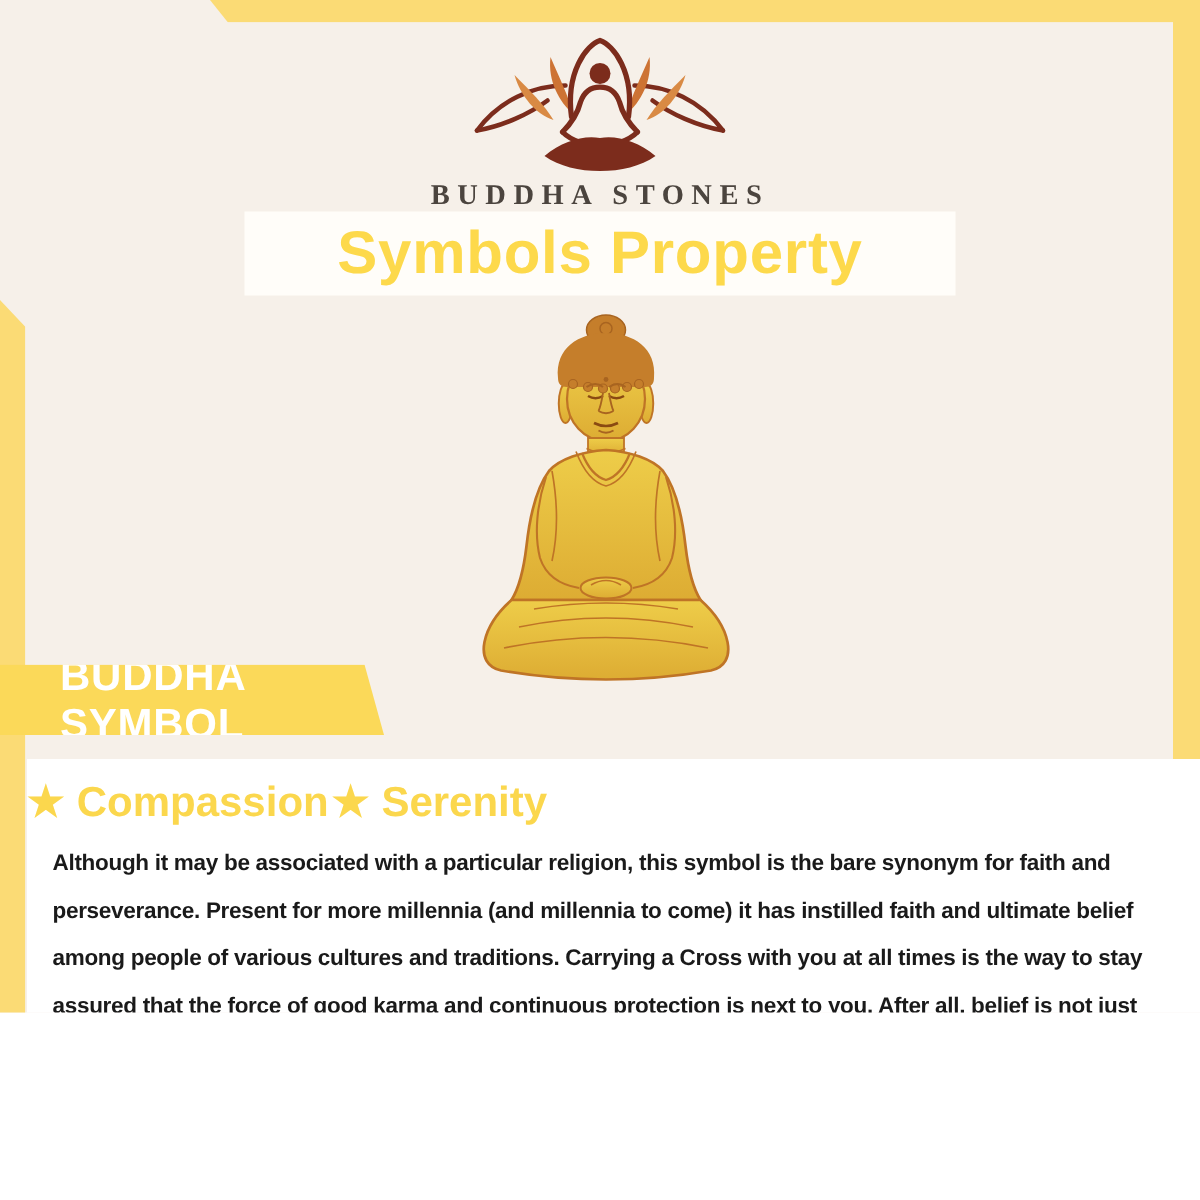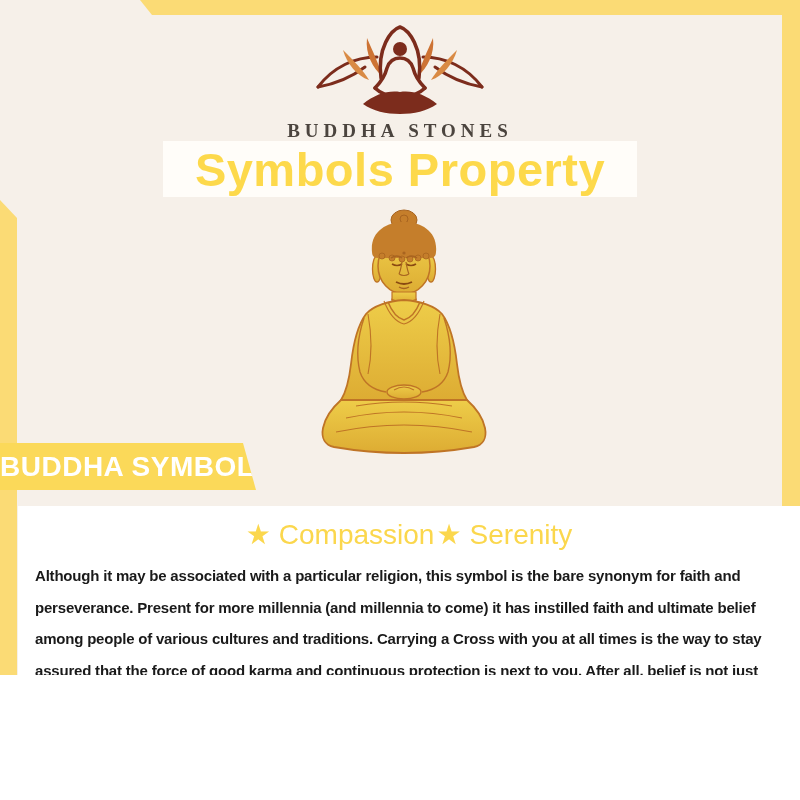--- a/index.html
+++ b/index.html
@@ -17,35 +17,35 @@
   .band.bottom{left:0;top:782px;width:607px;height:18px;
     clip-path:polygon(0 0,583px 0,607px 18px,0 18px);}
 
   .logo{position:absolute;left:0;top:24px;width:800px;text-align:center;}
   .logo svg{display:block;margin:0 auto;}
   .brand{margin-top:4px;font-family:"Liberation Serif",serif;font-weight:700;
     font-size:19px;letter-spacing:5px;color:var(--brand_text,#4b443e);}
 
   .title-band{position:absolute;left:163px;top:141px;width:474px;height:56px;
     background:var(--title_band_white,#fffdf9);display:flex;align-items:center;justify-content:center;}
-  .title-band h1{margin:0;font-size:47px;font-weight:700;letter-spacing:0.5px;
+  .title-band h1{margin:0;font-size:40px;font-weight:700;letter-spacing:0.5px;
     color:var(--title_yellow,#fdd94b);}
 
   .statue{position:absolute;left:298px;top:206px;}
 
   .ribbon{position:absolute;left:0;top:443px;width:256px;height:47px;
     background:var(--ribbon_yellow,#fbd959);
     clip-path:polygon(0 0,243px 0,256px 47px,0 47px);
-    display:flex;align-items:center;box-sizing:border-box;}
+    display:flex;align-items:center;padding-left:40px;box-sizing:border-box;}
   .ribbon span{font-size:28px;font-weight:700;letter-spacing:0.5px;
     color:var(--ribbon_text,#ffffff);}
 
   .content{position:absolute;left:18px;top:506px;width:782px;height:276px;
     background:var(--panel_white,#ffffff);}
-  .benefits{margin-top:12px;text-align:center;font-size:28px;font-weight:400;
+  .benefits{margin-top:12px;text-align:left;font-size:28px;font-weight:700;
     line-height:34px;color:var(--heading_yellow,#fbd74d);}
   .benefits .star{margin-right:8px;}
   .desc{margin:8px 14px 0 17px;font-size:15px;font-weight:700;line-height:31.5px;
     letter-spacing:-0.2px;color:var(--text_dark,#1a1a1a);}
 </style>
 </head>
 <body style="--page_bg: #f6f0e9; --frame_yellow: #fbdb75; --ribbon_yellow: #fbd959; --title_yellow: #fdd94b; --heading_yellow: #fbd74d; --panel_white: #ffffff; --title_band_white: #fffdf9; --text_dark: #1a1a1a; --ribbon_text: #ffffff; --logo_maroon: #7c2c1c; --logo_orange: #cd7334; --logo_orange_light: #d98a44; --brand_text: #4b443e; --buddha_gold_light: #eecd49; --buddha_gold_dark: #ddac33; --buddha_outline: #bf7426; --buddha_hair: #c57e2b; --buddha_face_detail: #a86420;">
 
 <div class="card">
 

